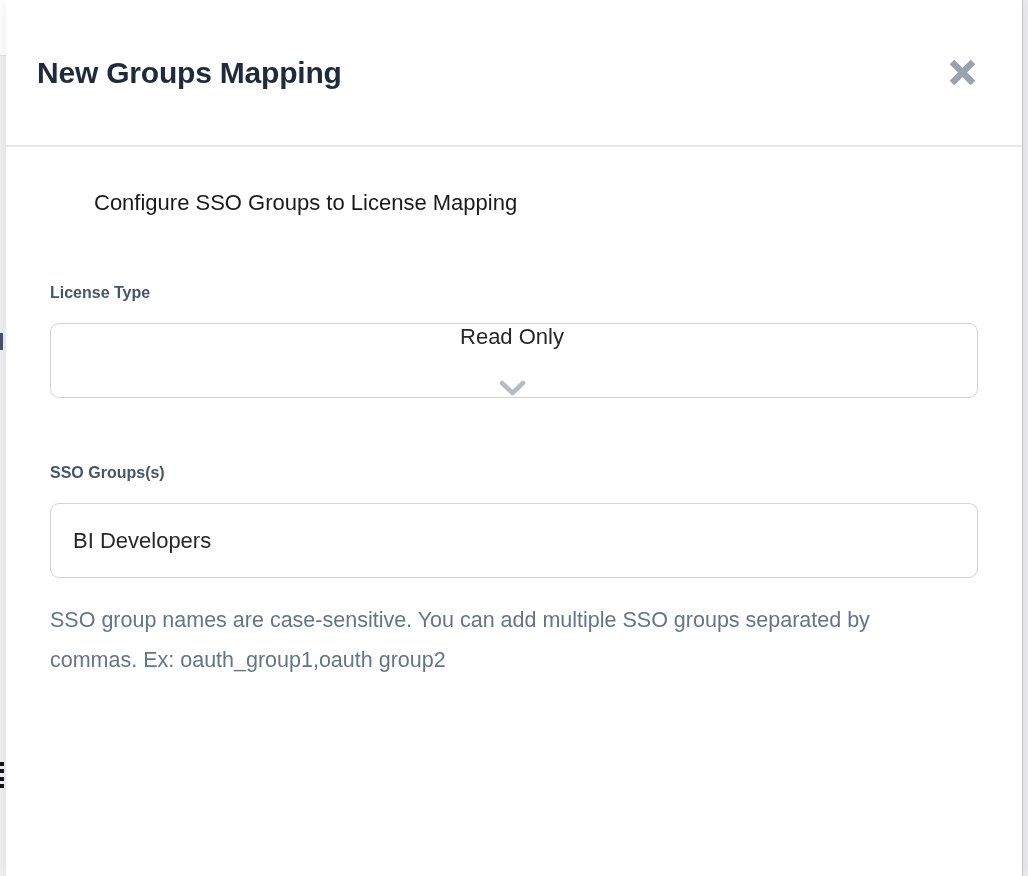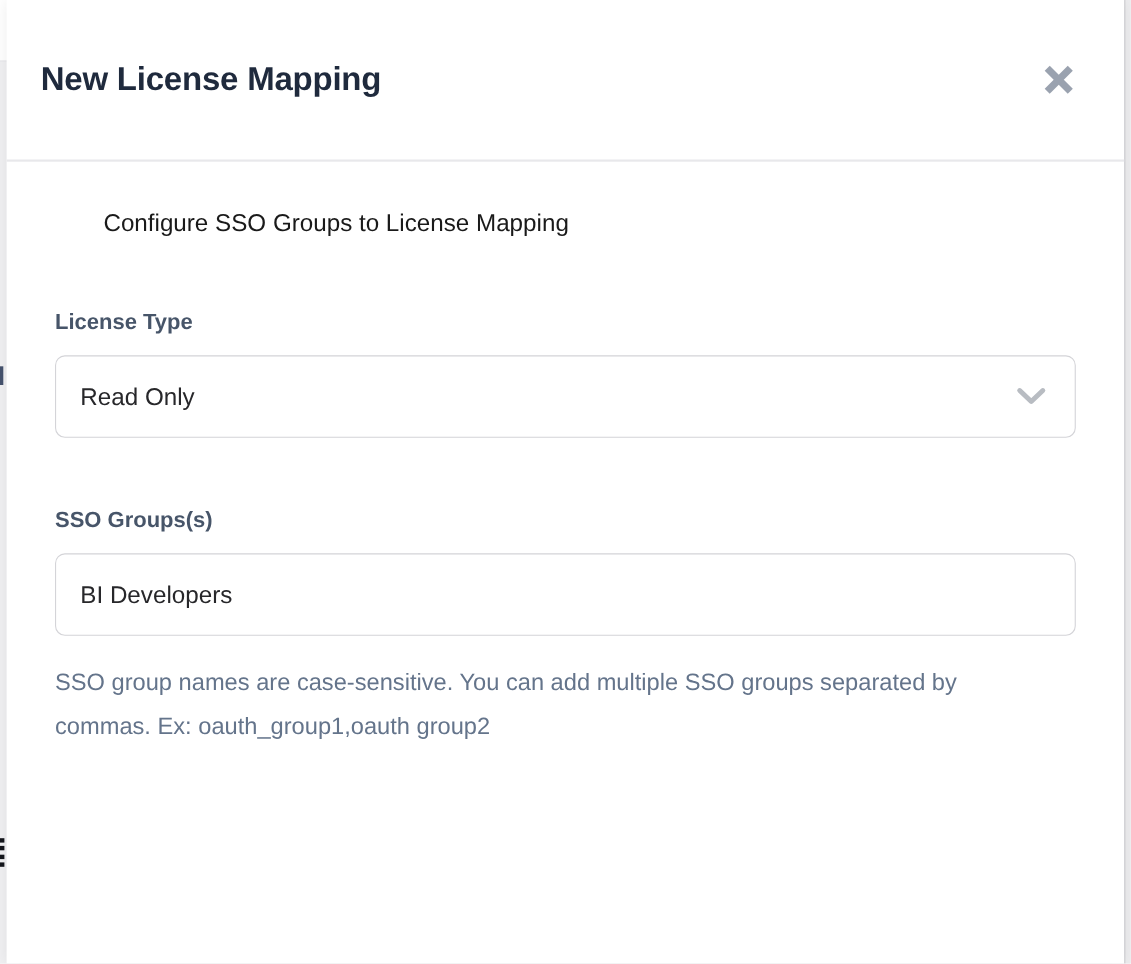--- a/index.html
+++ b/index.html
@@ -61,38 +61,38 @@
   }
 
   .modal-body { padding: 0 44px; }
 
   .subtitle {
     margin-top: 41px;
     font-size: 22px; color: #1a1a1a; line-height: 30px; margin-left: 44px;
   }
 
   .field-label {
-    font-size: 20px; font-weight: 700; color: #475569;
+    font-size: 16px; font-weight: 700; color: #475569;
     line-height: 26px;
   }
   .label-license { margin-top: 62px; }
   .label-sso { margin-top: 62px; }
 
   .select-box, .text-input {
     margin-top: 17px;
     width: 928px; height: 75px;
     background: #ffffff;
     border: 1.5px solid #d4d4d8;
     border-radius: 9px;
     font-size: 22px; color: #27272a;
     font-family: "Liberation Sans", "DejaVu Sans", sans-serif;
   }
   .select-box {
     display: flex; align-items: center; justify-content: space-between;
-    padding: 0 26px 0 22px; cursor: pointer;
+    padding: 0 26px 0 22px; cursor: pointer; flex-direction: column;
   }
   .text-input {
     padding: 16px 22px; outline: none;
   }
 
   .help-text {
     margin-top: 22px;
     max-width: 850px;
     font-size: 21.5px; line-height: 40px;
     color: #64748b;
@@ -109,21 +109,21 @@
       <span></span>
       <span></span>
       <span></span>
   </div>
 </div>
 <div class="edge-right"></div>
 
 <div class="modal">
 
   <div class="modal-header">
-    <h1 class="modal-title">New License Mapping</h1>
+    <h1 class="modal-title">New Groups Mapping</h1>
     <button class="close-btn" aria-label="Close">
       <span style="display:flex;">
         <svg width="31" height="31" viewBox="0 0 31 31">
           <line x1="5" y1="5" x2="26" y2="26" stroke="#9aa2af" stroke-width="6.5"></line>
           <line x1="26" y1="5" x2="5" y2="26" stroke="#9aa2af" stroke-width="6.5"></line>
         </svg>
       </span>
     </button>
   </div>
 

